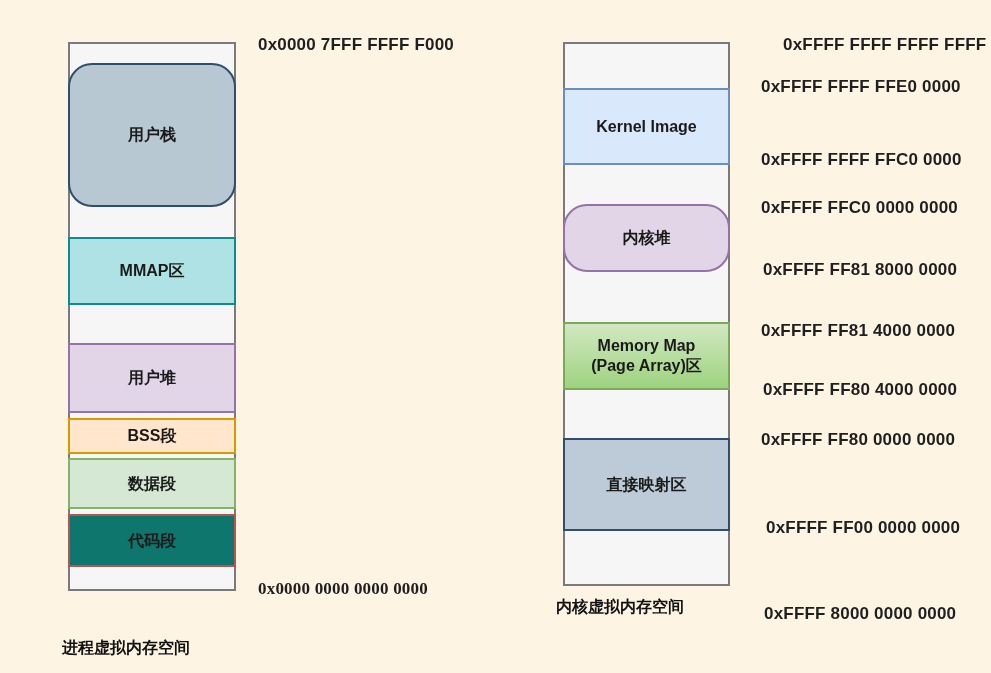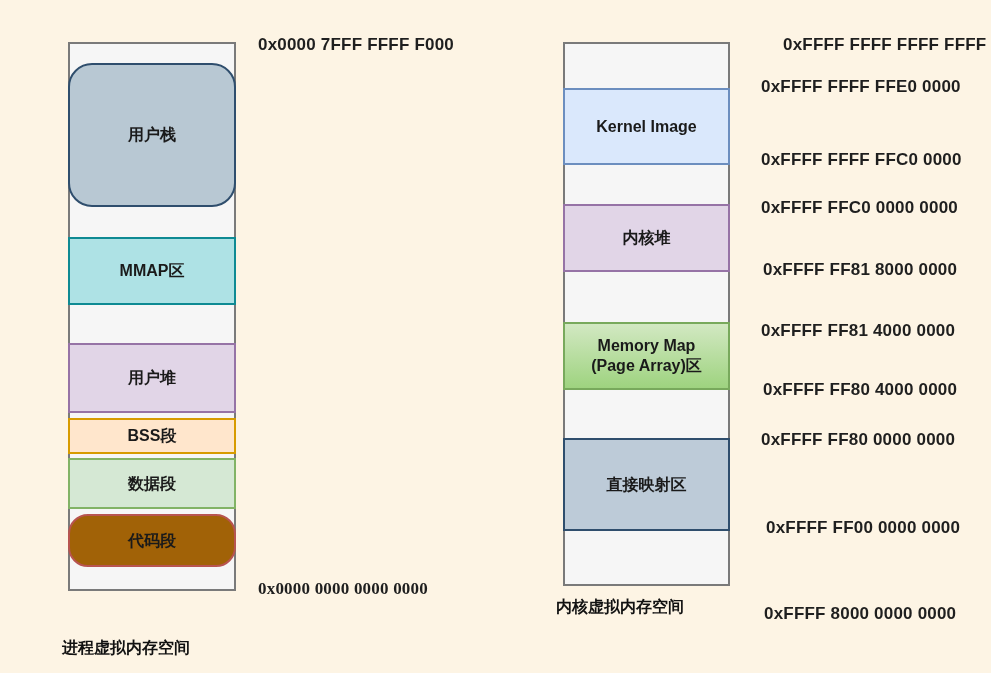--- a/index.html
+++ b/index.html
@@ -45,21 +45,21 @@
   }
   
   .seg-user-stack { top: 19px;   height: 144px; border-radius: 24px; }
   .seg-mmap       { top: 193px; height: 68px;  }
   .seg-user-heap  { top: 299px; height: 70px;  }
   .seg-bss        { top: 374px; height: 36px;  }
   .seg-data       { top: 414px; height: 51px;  }
   .seg-code       { top: 470px; height: 53px;  }
   
   .seg-kernel-image { top: 44px;  height: 77px; }
-  .seg-kernel-heap  { top: 160px; height: 68px; }
+  .seg-kernel-heap  { top: 160px; height: 68px; border-radius: 24px; }
   .seg-memory-map   { top: 278px; height: 68px; }
   .seg-direct-map   { top: 394px; height: 93px; }
   .addr {
     position: absolute;
     font-weight: bold;
     font-size: 17px;
     line-height: 20px;
     letter-spacing: 0.2px;
     color: #1f1f1f;
     white-space: nowrap;
@@ -87,21 +87,21 @@
     </div>
     <div class="mem-segment seg-user-heap" style="background: rgb(225, 213, 231); border-color: rgb(150, 115, 166);">
       <span>用户堆</span>
     </div>
     <div class="mem-segment seg-bss" style="background: rgb(255, 230, 204); border-color: rgb(215, 155, 0);">
       <span>BSS段</span>
     </div>
     <div class="mem-segment seg-data" style="background: rgb(213, 232, 212); border-color: rgb(130, 179, 102);">
       <span>数据段</span>
     </div>
-    <div class="mem-segment seg-code" style="background: #a16207; border-color: rgb(184, 84, 80); border-radius: 20px;">
+    <div class="mem-segment seg-code" style="background: #0f766e; border-color: rgb(184, 84, 80);">
       <span>代码段</span>
     </div>
   </div>
 
   <div class="addr" style="left:258px; top:35px;">0x0000 7FFF FFFF F000</div>
   <div class="addr" style="left:258px; top:579px;font-family:Liberation Serif, serif;">0x0000 0000 0000 0000</div>
 
   <div class="mem-column" id="right-column">
     <div class="mem-segment seg-kernel-image" style="background: rgb(218, 232, 252); border-color: rgb(108, 142, 191);">
       <span>Kernel Image</span>

